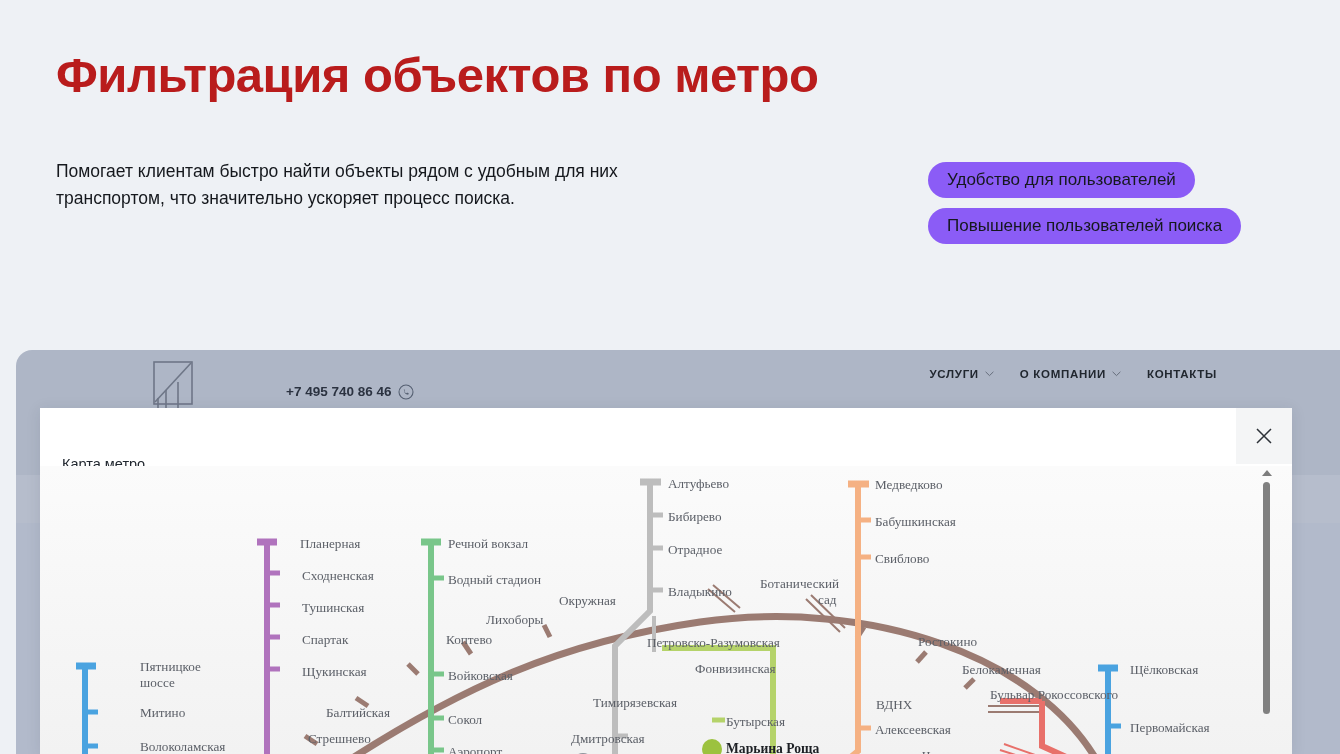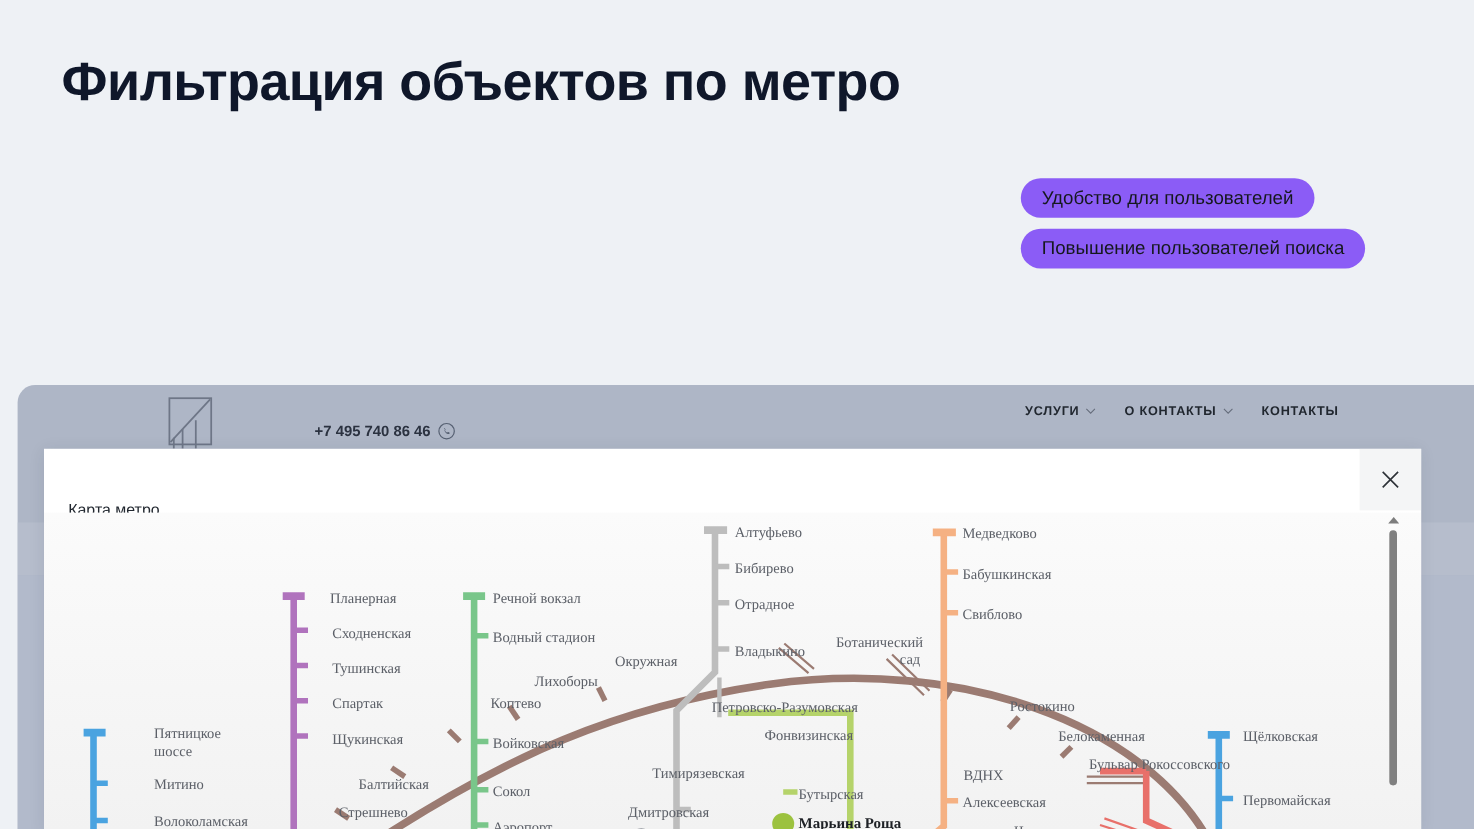--- a/index.html
+++ b/index.html
@@ -8,21 +8,21 @@
     overflow: hidden;
     background: #eef1f5;
     font-family: "Liberation Sans", sans-serif;
   }
   .page { position: relative; width: 1340px; height: 754px; overflow: hidden; }
 
   
   .hero-title {
     position: absolute; left: 56px; top: 48px;
     font-size: 49px; font-weight: 700; letter-spacing: -0.5px;
-    color: #0f172a; line-height: 1.12;
+    color: #b91c1c; line-height: 1.12;
   }
   .hero-desc {
     position: absolute; left: 56px; top: 158px; width: 600px;
     font-size: 17.5px; line-height: 1.52; color: #15181d; font-weight: 400;
   }
   .func-title {
     position: absolute; left: 928px; top: 110px;
     font-size: 23px; font-weight: 700; color: #0a0c10;
   }
   .pill {
@@ -107,20 +107,21 @@
     position: absolute; left: 3px; top: 16px; width: 7px; height: 232px;
     background: #808080; border-radius: 4px; cursor: pointer;
   }
 </style>
 </head>
 <body>
 
 <div class="page">
 
   <h1 class="hero-title">Фильтрация объектов по метро</h1>
+  <p class="hero-desc">Помогает клиентам быстро найти объекты рядом с удобным для них транспортом, что значительно ускоряет процесс поиска.</p>
 
   <div class="pill pill-1">Удобство для пользователей</div>
   <div class="pill pill-2">Повышение пользователей поиска</div>
 
   <div class="browser">
     <div class="browser-band-2"></div>
     <div class="browser-band-3"></div>
 
     <div class="browser-hdr">
       <div class="logo-mark">
@@ -143,21 +144,21 @@
       </div>
 
       <nav class="nav">
         <div class="nav-item">
           <span>УСЛУГИ</span>
           <svg class="chev" viewBox="0 0 9 6">
             <path d="M0.6 0.8 L4.5 4.6 L8.4 0.8" fill="none" stroke="#2b323f" stroke-width="1"></path>
           </svg>
         </div>
         <div class="nav-item">
-          <span>О КОНТАКТЫ</span>
+          <span>О КОМПАНИИ</span>
           <svg class="chev" viewBox="0 0 9 6">
             <path d="M0.6 0.8 L4.5 4.6 L8.4 0.8" fill="none" stroke="#2b323f" stroke-width="1"></path>
           </svg>
         </div>
         <div class="nav-item">
           <span>КОНТАКТЫ</span>
         </div>
       </nav>
     </div>
   </div>

